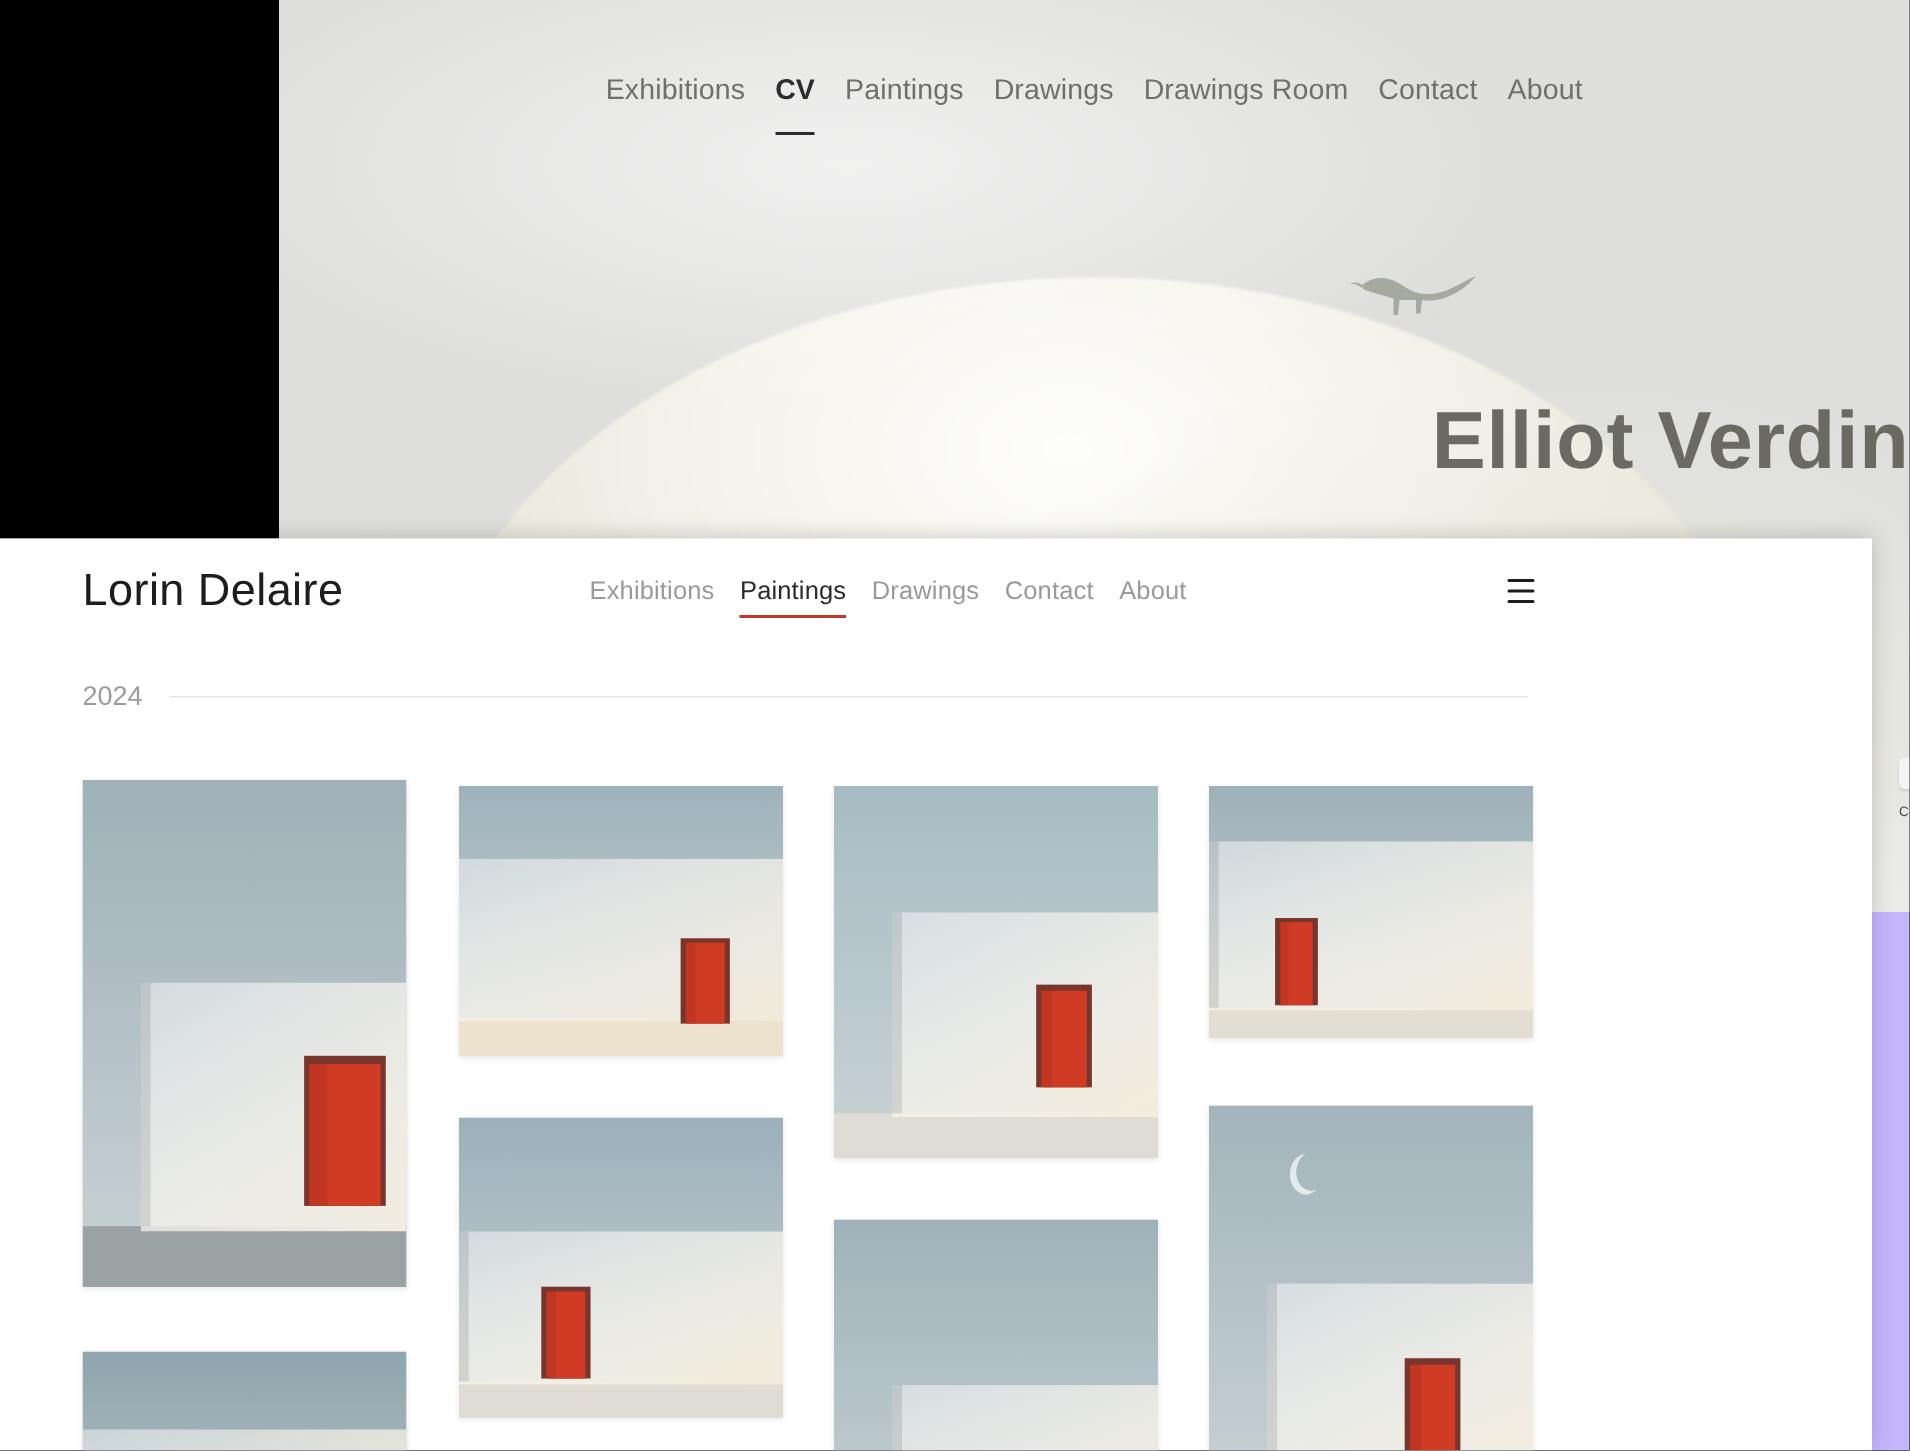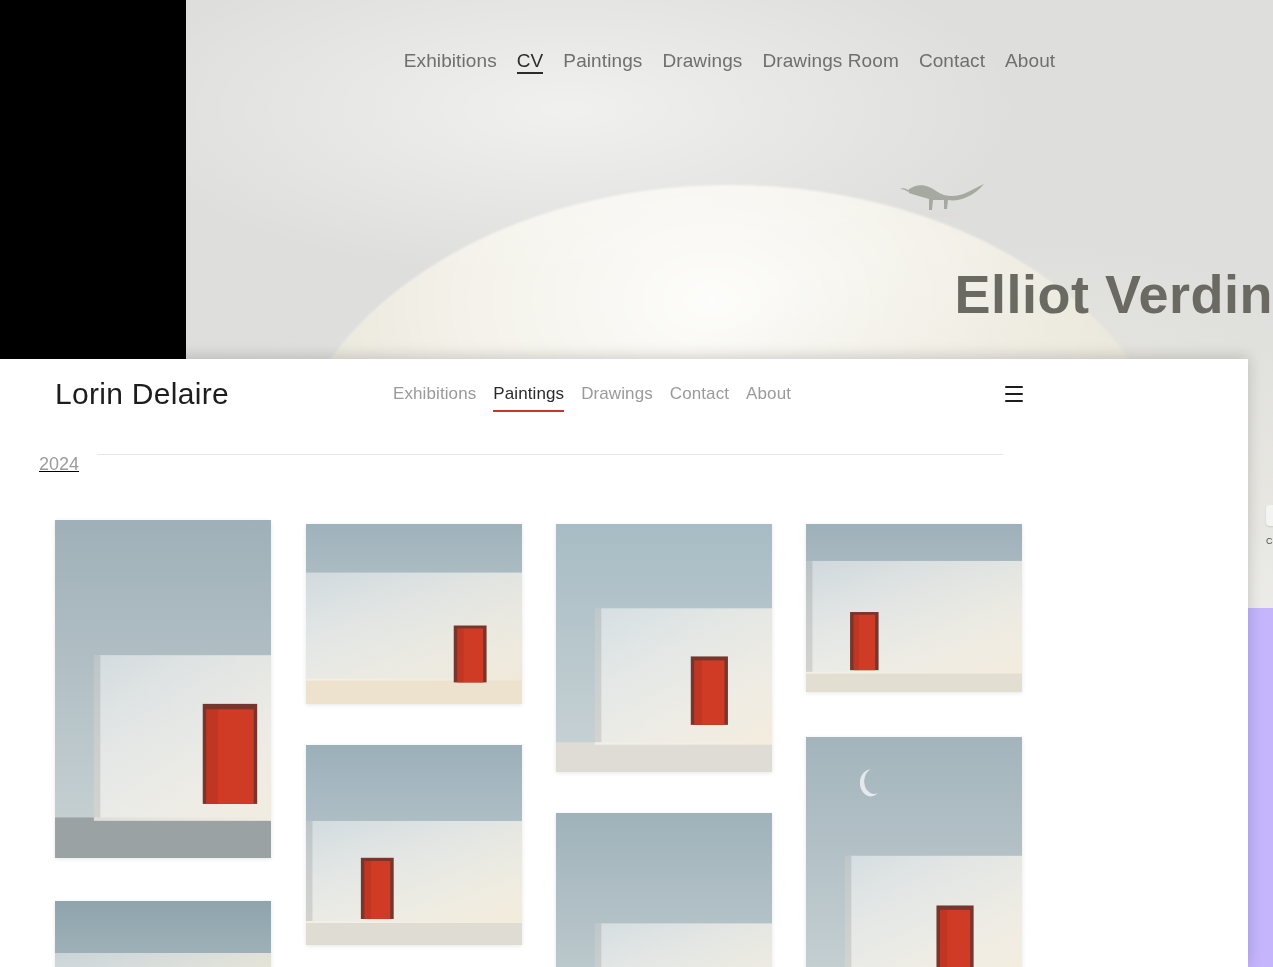--- a/index.html
+++ b/index.html
@@ -33,21 +33,21 @@
       radial-gradient(60% 40% at 35% 18%, rgba(255,255,255,.55), rgba(255,255,255,0) 70%),
       radial-gradient(50% 45% at 78% 70%, rgba(236,233,222,.6), rgba(255,255,255,0) 70%);
     pointer-events: none;
   }
   #bg-nav {
     position: absolute; top: 50px; left: 0; width: 100%;
     display: flex; justify-content: center; align-items: baseline; gap: 20px;
     font-size: 19px; color: #6f6f6c; letter-spacing: .1px;
   }
   #bg-nav .nav-link { cursor: pointer; white-space: nowrap; }
-  #bg-nav .nav-link.active { color: #2c2c2c; font-weight: 400; border-bottom: 2px solid #2c2c2c; padding-bottom: 0; }
+  #bg-nav .nav-link.active { color: #2c2c2c; font-weight: 700; border-bottom: 2px solid #2c2c2c; padding-bottom: 16px; }
   #bg-title {
     position: absolute; top: 263px; left: 0; width: 100%;
     text-align: right; font-size: 54px; font-weight: 700;
     color: #6a6a63; letter-spacing: .5px;
   }
   
   #bg-dino { position: absolute; left: 714px; top: 176px; width: 86px; height: 42px; opacity: .9; }
 
   #bg-footer {
     position: absolute; left: 1080px; top: 505px; width: 200px;
@@ -82,22 +82,22 @@
   #fg-nav .nav-link { cursor: pointer; white-space: nowrap; padding-bottom: 6px; }
   #fg-nav .nav-link.active { color: #2b2b2b; border-bottom: 2px solid #c0392b; }
   #fg-hamburger {
     position: absolute; left: 1005px; top: 27px;
     width: 18px; height: 16px; cursor: pointer;
     display: flex; flex-direction: column; justify-content: space-between;
   }
   #fg-hamburger span { display: block; height: 2px; background: #1d1d1d; border-radius: 1px; }
 
   #year-row {
-    position: absolute; left: 39px; top: 95px; width: 964px;
-    display: flex; align-items: flex-start; gap: 18px; text-decoration: underline;
+    position: absolute; left: 55px; top: 95px; width: 964px;
+    display: flex; align-items: center; gap: 18px;
   }
   #year-label { font-size: 18px; color: #9c9c9c; font-weight: 300; }
   #year-rule { flex: 1; height: 1px; background: #e6e6e6; }
 
   #gallery {
     position: absolute; left: 55px; top: 161px; width: 968px; height: 447px;
   }
   .art-card { position: absolute; cursor: pointer; overflow: hidden; background: #ddd;
               box-shadow: 0 1px 4px rgba(0,0,0,.10); }
   .art-card svg { display: block; width: 100%; height: 100%; }

